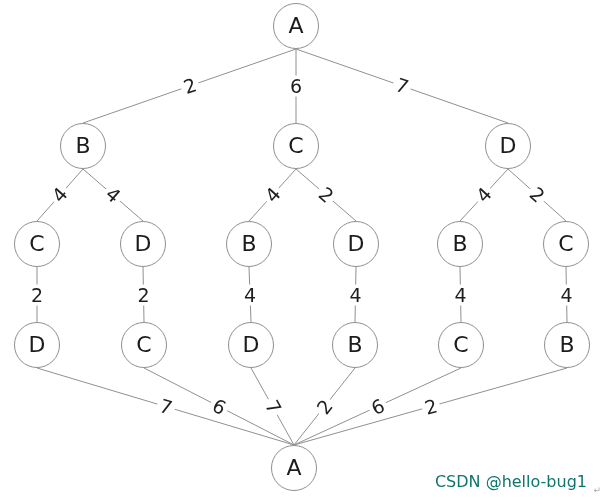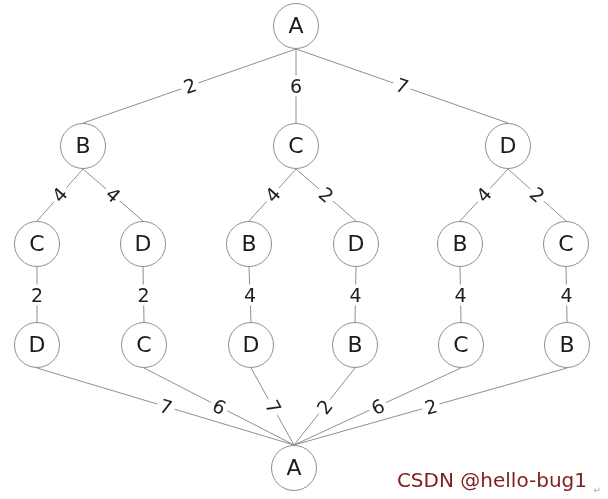--- a/index.html
+++ b/index.html
@@ -44,22 +44,22 @@
     font-size: 19px;
     line-height: 1;
     padding: 1px 3px;
     white-space: nowrap;
     z-index: 2;
   }
   .watermark {
     position: absolute;
     right: 21px;
     bottom: 9px;
-    color: #7f1d1d;
-    font-size: 20px;
+    color: #0f766e;
+    font-size: 16px;
     line-height: 1;
     z-index: 4;
   }
   .watermark-mark {
     position: absolute;
     right: 7px;
     bottom: 4px;
     color: #a8a8ae;
     font-size: 9px;
     line-height: 1;

